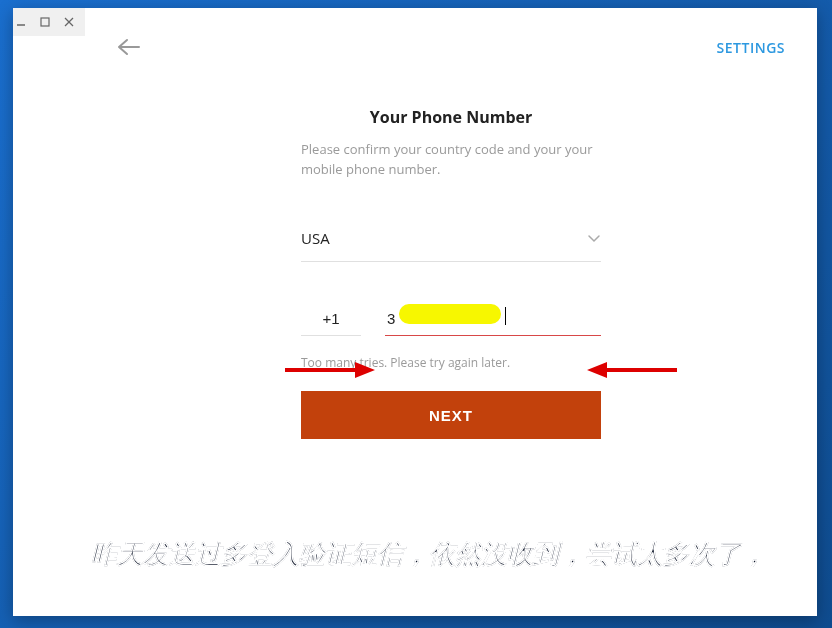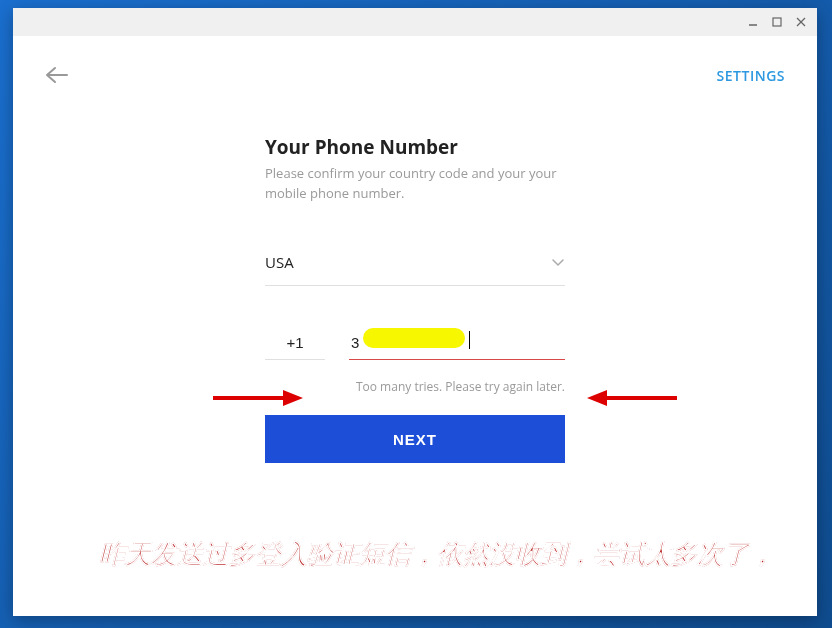--- a/index.html
+++ b/index.html
@@ -13,21 +13,20 @@
     }
     .window {
       position: absolute;
       top: 8px;
       left: 13px;
       width: 804px;
       height: 608px;
       background: #ffffff;
       box-shadow: 0 4px 16px rgba(0,0,0,0.3);
       display: flex;
-      flex-direction: column;
     }
     .titlebar {
       height: 28px;
       background: #f0f0f0;
       display: flex;
       justify-content: flex-end;
       align-items: center;
       padding-right: 8px;
       gap: 8px;
     }
@@ -63,24 +62,25 @@
       font-weight: 600;
       font-size: 14px;
       letter-spacing: 0.5px;
       cursor: pointer;
     }
     .form-wrap {
       width: 300px;
       margin: 74px auto 0;
     }
     .heading {
-      font-size: 19px;
+      font-size: 16px;
       font-weight: 700;
       color: #222;
-      margin-bottom: 4px;
+      margin-bottom: 12px;
+      text-align: center;
     }
     .subtext {
       font-size: 13px;
       color: #9a9a9a;
       line-height: 1.5;
       margin-bottom: 48px;
     }
     .country-row {
       display: flex;
       align-items: center;
@@ -137,55 +137,55 @@
     }
     .caret {
       position: absolute;
       left: 120px;
       top: 1px;
       width: 1px;
       height: 18px;
       background: #000;
     }
     .error-msg {
-      text-align: right;
+      text-align: left;
       font-size: 12px;
       color: #9a9a9a;
       margin-bottom: 20px;
     }
     .next-btn {
       width: 100%;
       height: 48px;
-      background: #1d4ed8;
+      background: #c2410c;
       color: #fff;
       border: none;
       font-size: 15px;
       font-weight: 600;
       letter-spacing: 1px;
       cursor: pointer;
     }
     .arrow-left, .arrow-right {
       position: absolute;
       top: 350px;
     }
     .arrow-left { left: 200px; }
     .arrow-right { right: 140px; }
     .arrow-left svg, .arrow-right svg { width: 90px; height: 24px; }
     .annotation {
       position: absolute;
       bottom: 44px;
       left: 50%;
       transform: translateX(-50%);
       width: 720px;
-      text-align: right;
+      text-align: left;
       font-family: "KaiTi", "STKaiti", serif;
       font-size: 26px;
       font-weight: bold;
       font-style: italic;
-      color: #b91c1c;
+      color: #0f172a;
       -webkit-text-stroke: 0.5px #fff;
       text-shadow:
         -1px -1px 0 #fff,
          1px -1px 0 #fff,
         -1px  1px 0 #fff,
          1px  1px 0 #fff;
       line-height: 1.3;
     }
     .phone-input::placeholder { color: #222; }
   </style>

